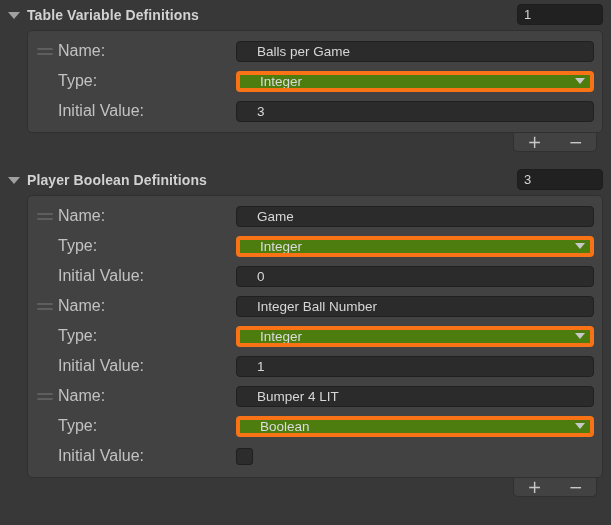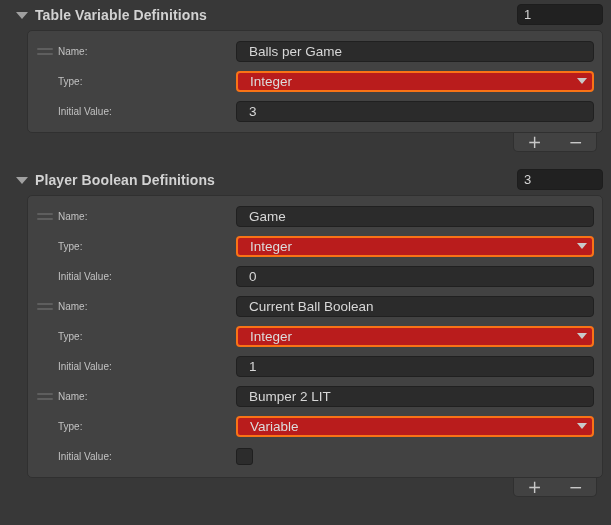--- a/index.html
+++ b/index.html
@@ -18,21 +18,21 @@
     -webkit-font-smoothing: antialiased;
   }
 
   
   .section { position: relative; }
 
   .foldout-header {
     display: flex;
     align-items: center;
     height: 30px;
-    padding-left: 16px;
+    padding-left: 8px;
     position: relative;
   }
   .tri {
     width: 0; height: 0;
     border-left: 6px solid transparent;
     border-right: 6px solid transparent;
     border-top: 7px solid #a0a0a0;
     margin-right: 7px;
     flex: 0 0 auto;
   }
@@ -93,46 +93,46 @@
     display: block;
     height: 2px;
     background: #5e5e5e;
     border-radius: 1px;
   }
 
   .row-label {
     width: 178px;
     flex: 0 0 auto;
     color: #c2c2c2;
-    font-size: 10px;
+    font-size: 16px;
     white-space: nowrap;
   }
 
   
   .field {
     flex: 1 1 auto;
     margin-right: 8px;
     height: 21px;
     box-sizing: border-box;
     display: flex;
     align-items: center;
-    padding: 0 12px;
+    padding: 0 20px;
     font-size: 13.5px;
     white-space: nowrap;
     overflow: hidden;
   }
   .field.text {
     background: #2b2b2b;
     border: 1px solid #202020;
     border-radius: 4px;
     color: #d7d7d7;
   }
   .field.dropdown {
-    background: #b91c1c;
-    border: 2px solid #f97316;
+    background: #4d7c0f;
+    border: 4px solid #f97316;
     border-radius: 4px;
     color: #dcdcdc;
     justify-content: space-between;
     padding-right: 5px;
   }
   .dd-arrow {
     width: 0; height: 0;
     border-left: 5px solid transparent;
     border-right: 5px solid transparent;
     border-top: 6px solid #c9c9c9;
@@ -257,48 +257,48 @@
           <span class="handle empty"></span>
           <span class="row-label">Initial Value:</span>
           <div class="field text">0</div>
         </div>
         <div class="row">
           <span class="handle">
             <i></i>
             <i></i>
           </span>
           <span class="row-label">Name:</span>
-          <div class="field text">Current Ball Boolean</div>
+          <div class="field text">Integer Ball Number</div>
         </div>
         <div class="row">
           <span class="handle empty"></span>
           <span class="row-label">Type:</span>
           <div class="field dropdown">
             <span>Integer</span>
             <span class="dd-arrow"></span>
           </div>
         </div>
         <div class="row">
           <span class="handle empty"></span>
           <span class="row-label">Initial Value:</span>
           <div class="field text">1</div>
         </div>
         <div class="row">
           <span class="handle">
             <i></i>
             <i></i>
           </span>
           <span class="row-label">Name:</span>
-          <div class="field text">Bumper 2 LIT</div>
+          <div class="field text">Bumper 4 LIT</div>
         </div>
         <div class="row">
           <span class="handle empty"></span>
           <span class="row-label">Type:</span>
           <div class="field dropdown">
-            <span>Variable</span>
+            <span>Boolean</span>
             <span class="dd-arrow"></span>
           </div>
         </div>
         <div class="row">
           <span class="handle empty"></span>
           <span class="row-label">Initial Value:</span>
           <div class="cb-wrap">
             <span class="checkbox"></span>
           </div>
         </div>

